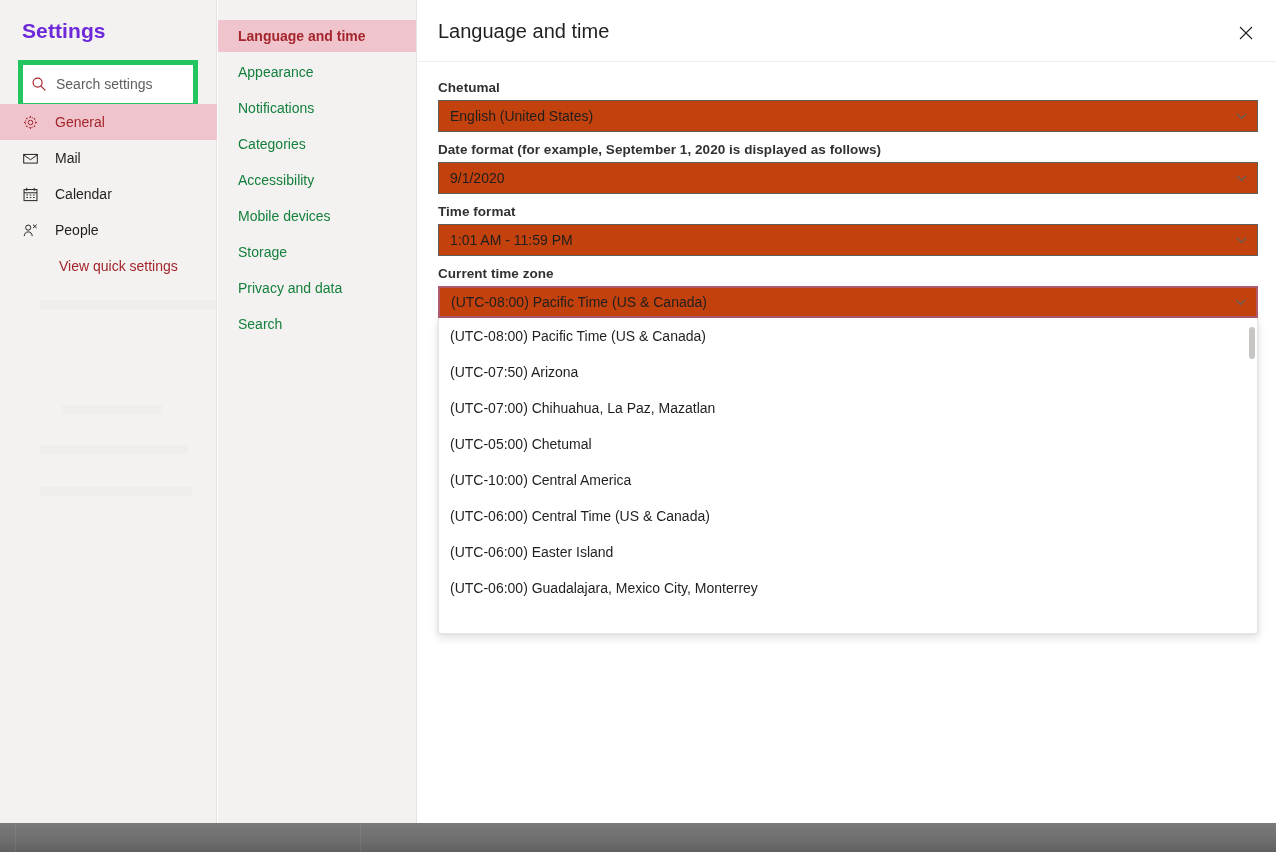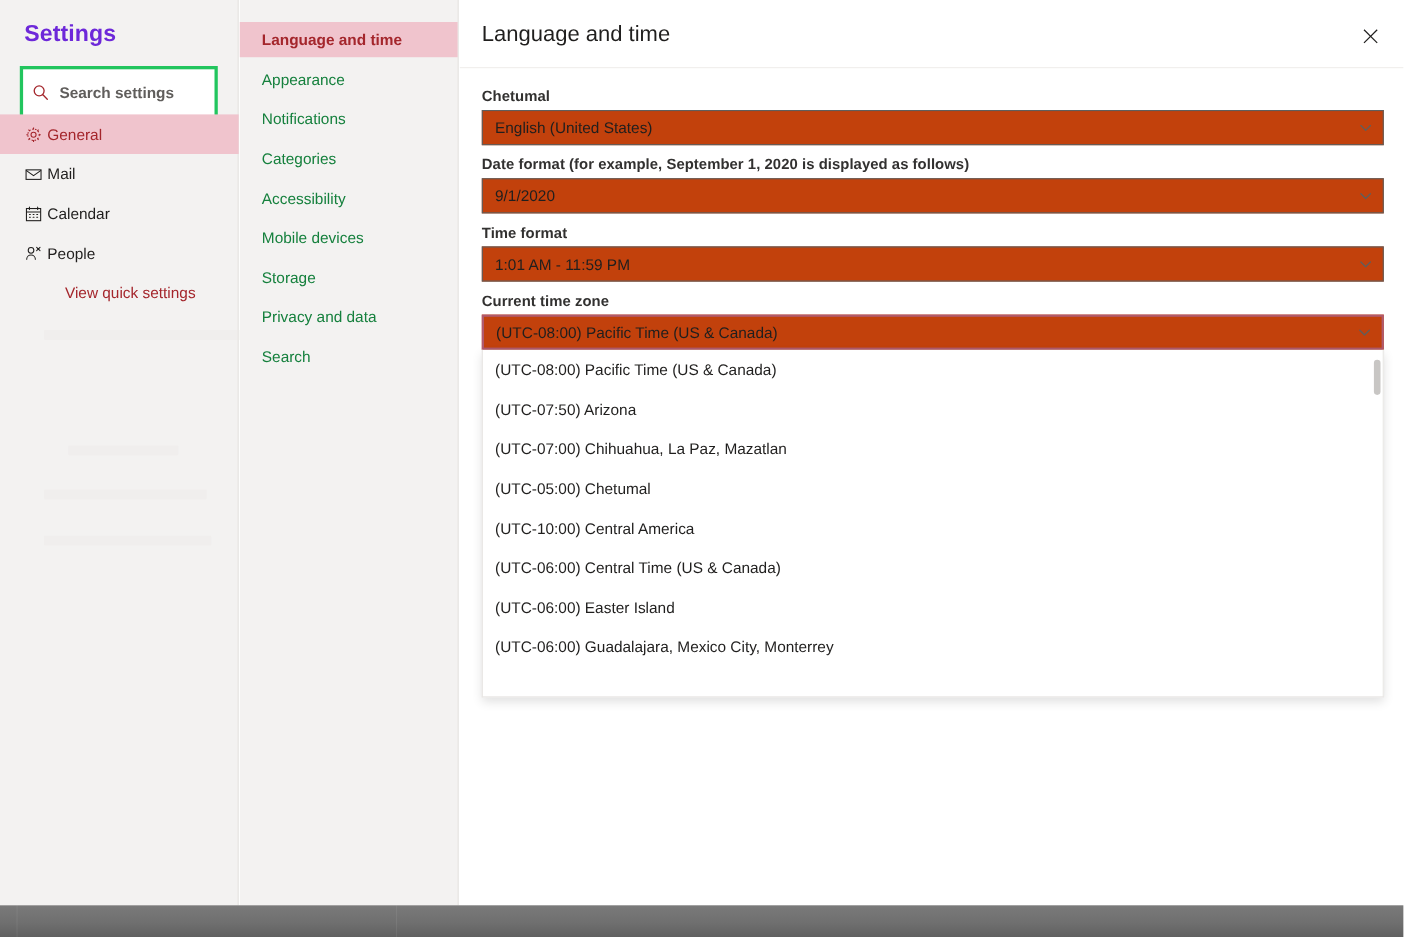--- a/index.html
+++ b/index.html
@@ -36,40 +36,39 @@
     color: #6d28d9;
     padding: 19px 0 0 22px;
     letter-spacing: .1px;
   }
 
   .search-box {
     position: absolute;
     left: 18px; top: 60px;
     width: 180px; height: 48px;
     background: #ffffff;
-    border: 3px solid #22c55e;
+    border: 5px solid #22c55e;
     display: flex;
     align-items: center;
     padding: 0 8px;
     gap: 9px;
-    font-weight: bold;
   }
   .search-box .search-icon { width: 16px; height: 16px; flex: 0 0 16px; display:block; }
   .search-placeholder {
     font-size: 14px;
     color: #605e5c;
   }
 
   .nav-list { position: absolute; left: 0; top: 104px; width: 217px; }
   .nav-item {
     height: 36px;
     display: flex;
     align-items: center;
     padding-left: 22px;
-    gap: 4px;
+    gap: 16px;
     font-size: 14px;
     color: #201f1e;
     cursor: default;
   }
   .nav-item .nav-icon { width: 17px; height: 17px; flex: 0 0 17px; display:block; }
   .nav-item.selected {
     background: #f0c4cd;
     color: #a4262c;
   }
   .nav-item.selected .nav-label { color: #a4262c; }

